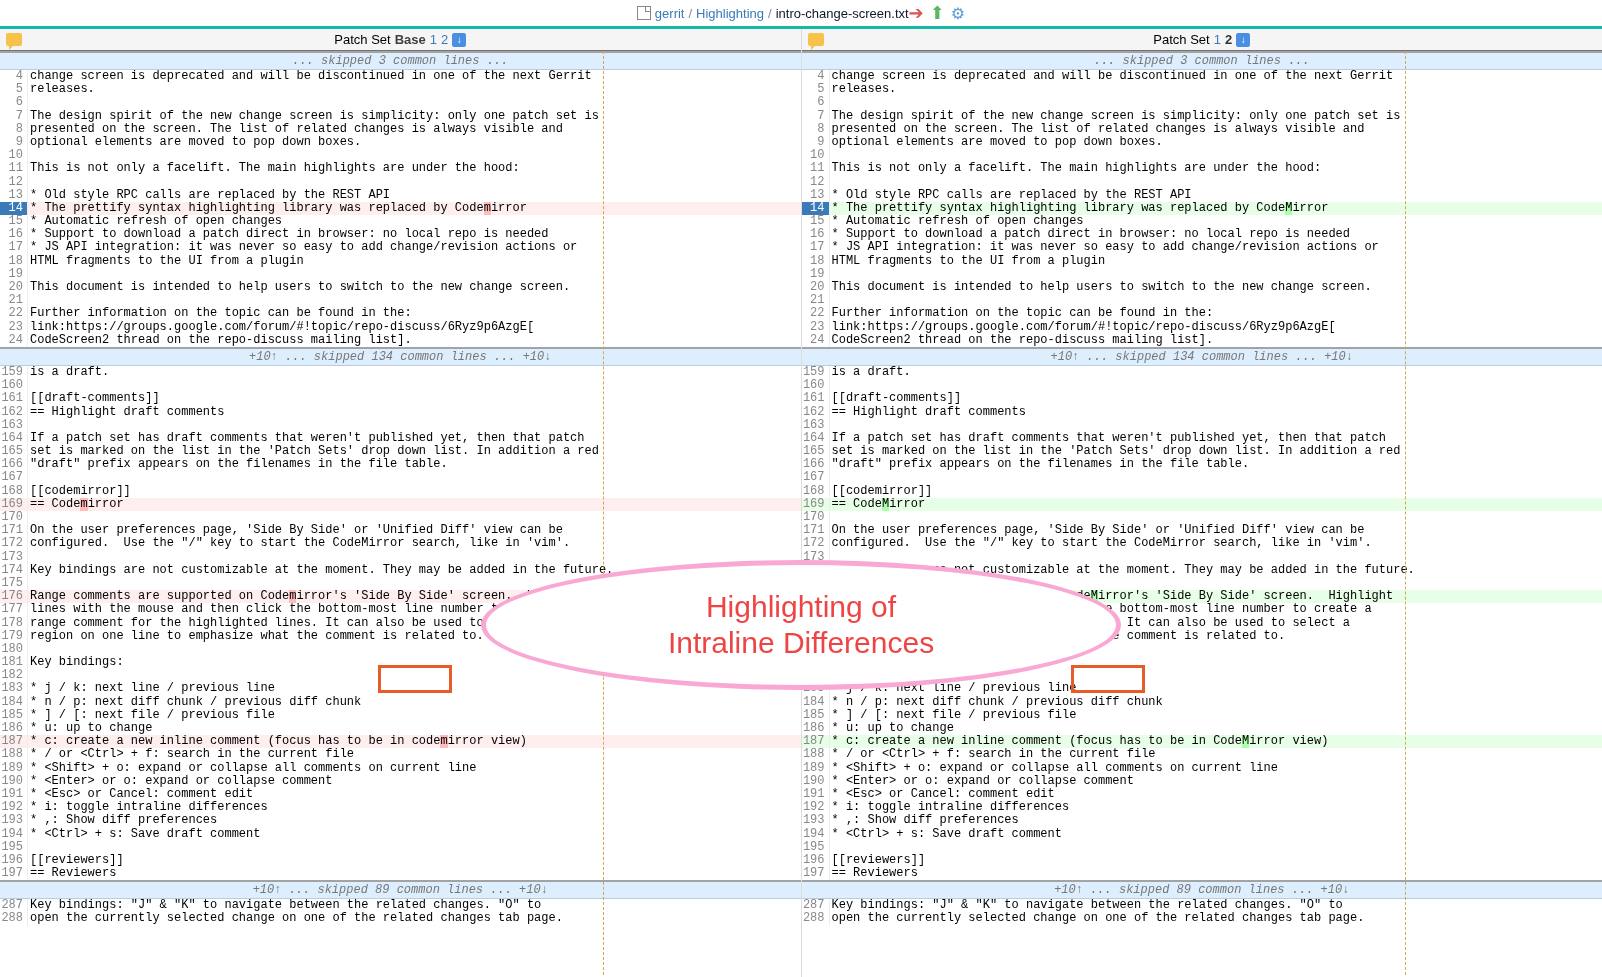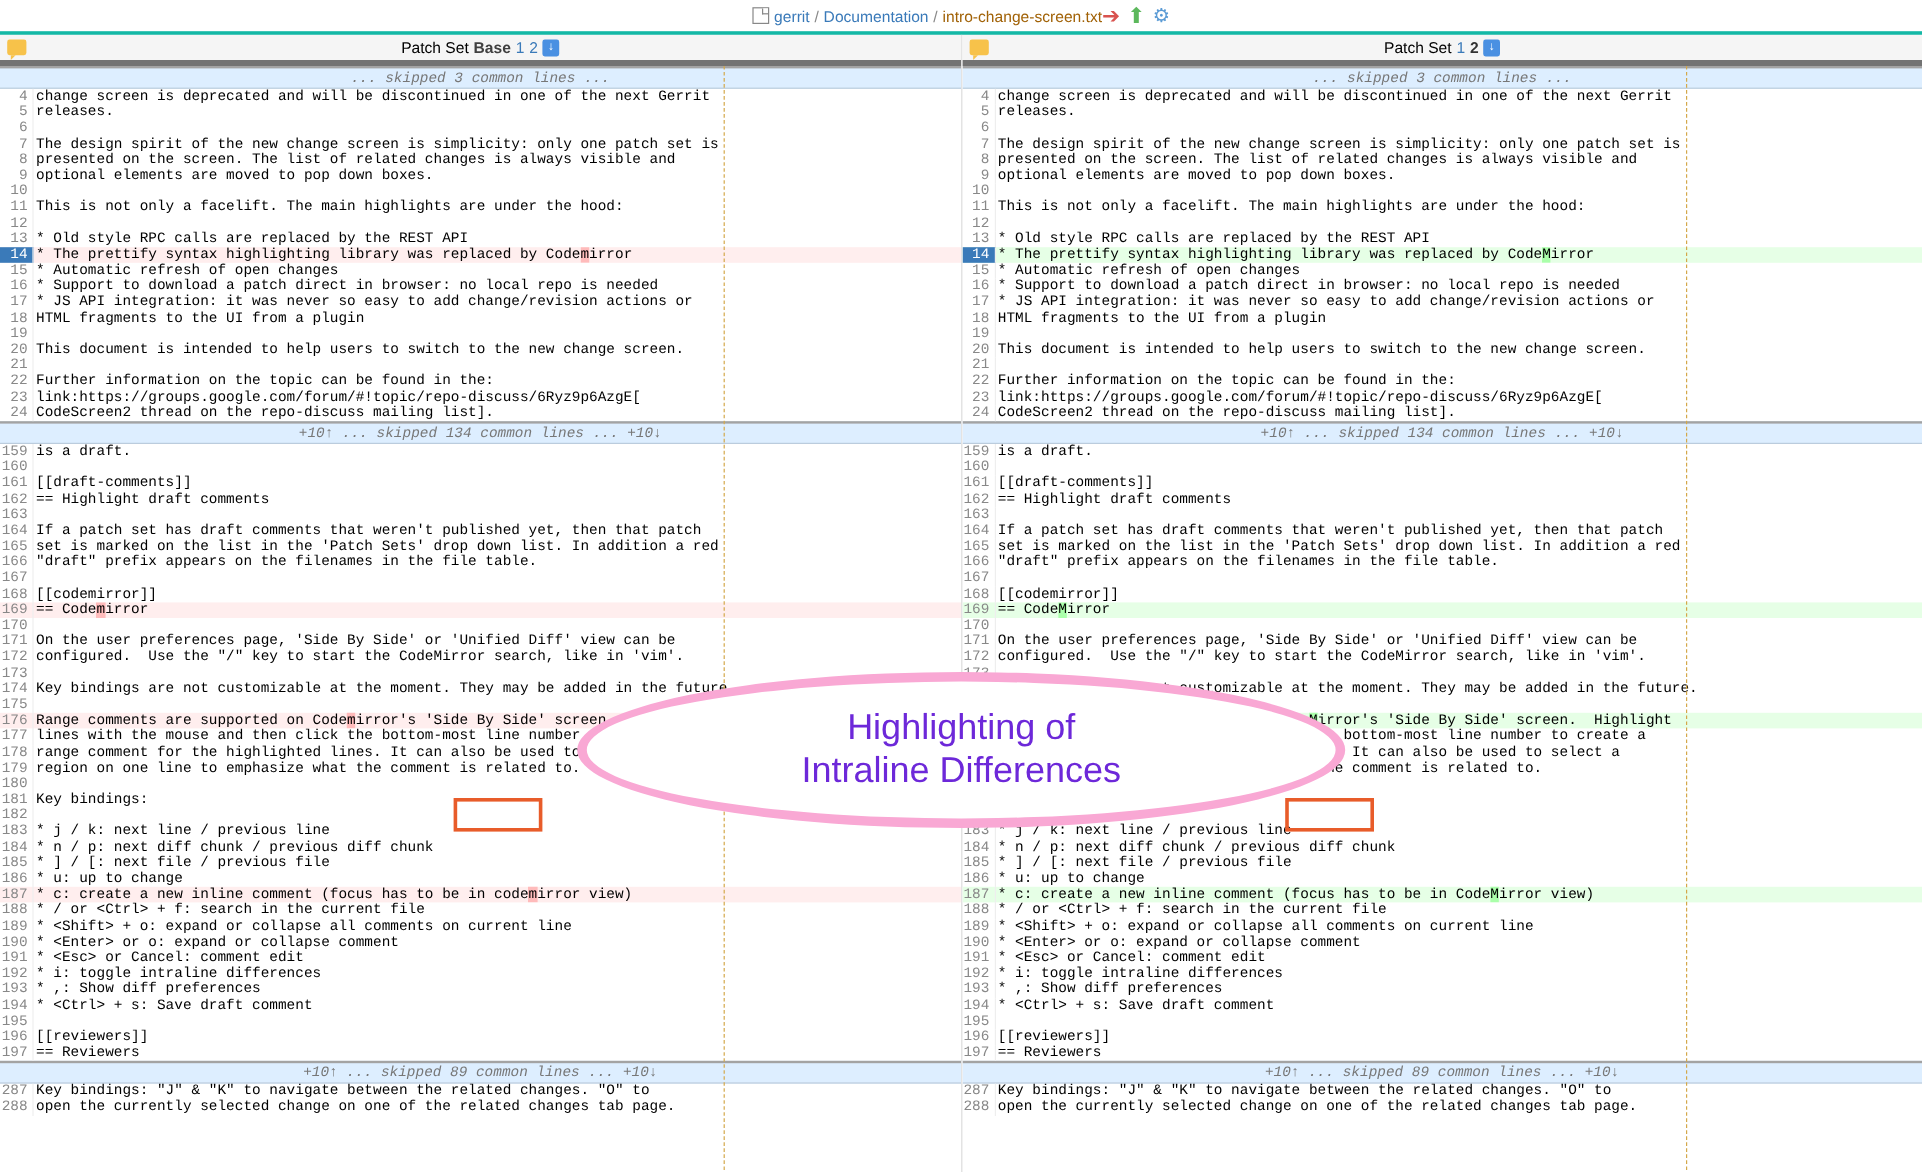--- a/index.html
+++ b/index.html
@@ -7,34 +7,34 @@
   
   .header {
     display: flex; align-items: center; justify-content: center;
     padding: 2px 8px; border-bottom: 3px solid #14b8a6; background: #fff;
   }
   .breadcrumb { display: flex; align-items: center; gap: 4px; }
   .breadcrumb .file-icon { width: 14px; height: 14px; border: 1px solid #888; background: #fff; display:inline-block; position:relative; }
   .breadcrumb .file-icon::after { content:''; position:absolute; top:0; right:0; width:4px; height:4px; border-left:1px solid #888; border-bottom:1px solid #888; background:#fff; }
   .breadcrumb a { color: #3a7ab9; text-decoration: none; }
   .breadcrumb .sep { color: #888; }
-  .breadcrumb .current { color: #a16207; }
+  .breadcrumb .current { color: #0f172a; }
   .header-actions { display: flex; align-items: center; gap: 6px; }
   .arrow-icon { font-size: 18px; cursor: pointer; }
   .arrow-right { color: #d9534f; }
   .arrow-up { color: #5cb85c; }
   .gear-icon { color: #5b9bd5; font-size: 16px; cursor: pointer; }
   
   .diff-container { display: flex; height: calc(100vh - 26px); }
   .pane { flex: 1; display: flex; flex-direction: column; border-right: 1px solid #ddd; overflow: hidden; }
   .pane:last-child { border-right: none; }
   
   .patchset-header {
     display: flex; align-items: center; justify-content: center; gap: 4px;
-    padding: 3px; background: #f5f5f5; border-bottom: 5px solid #737373;
+    padding: 3px; background: #f5f5f5; border-bottom: 1px solid #737373;
     font-size: 13px; position: relative;
   }
   .patchset-header .comment-icon {
     position: absolute; left: 6px; width: 16px; height: 13px;
     background: #f7c24a; border-radius: 2px;
   }
   .patchset-header .comment-icon::after {
     content:''; position:absolute; bottom:-4px; left:3px;
     border-top:4px solid #f7c24a; border-right:4px solid transparent;
   }
@@ -72,40 +72,40 @@
   .margin-ruler {
     position: absolute; top: 0; bottom: 0; border-left: 1px dashed #d4a84a;
     pointer-events: none;
   }
   
   .annotation-bubble {
     position: absolute; top: 560px; left: 50%; transform: translateX(-50%);
     z-index: 100; pointer-events: none;
   }
   .bubble-body {
-    border: 8px solid #f9a8d4; border-radius: 50%;
+    border: 5px solid #f9a8d4; border-radius: 50%;
     width: 640px; height: 130px; background: #fff;
     display: flex; align-items: center; justify-content: center;
-    color: #6d28d9; font-size: 30px; font-family: Arial; text-align: center;
+    color: #ef4444; font-size: 30px; font-family: Arial; text-align: center;
     line-height: 1.2;
   }
   .highlight-box {
     position: absolute; border: 3px solid #e85c2a; background: transparent;
     pointer-events: none; z-index: 50;
   }
 </style>
 </head>
 <body>
 
 <div class="header">
   <div class="breadcrumb">
     <span class="file-icon"></span>
     <a href="#">gerrit</a>
     <span class="sep">/</span>
-    <a href="#">Documentation</a>
+    <a href="#">Highlighting</a>
     <span class="sep">/</span>
     <span class="current">intro-change-screen.txt</span>
   </div>
   <div class="header-actions">
     <span class="arrow-icon arrow-right">➔</span>
     <span class="arrow-icon arrow-up">⬆</span>
     <span class="gear-icon">⚙</span>
   </div>
 </div>
 

